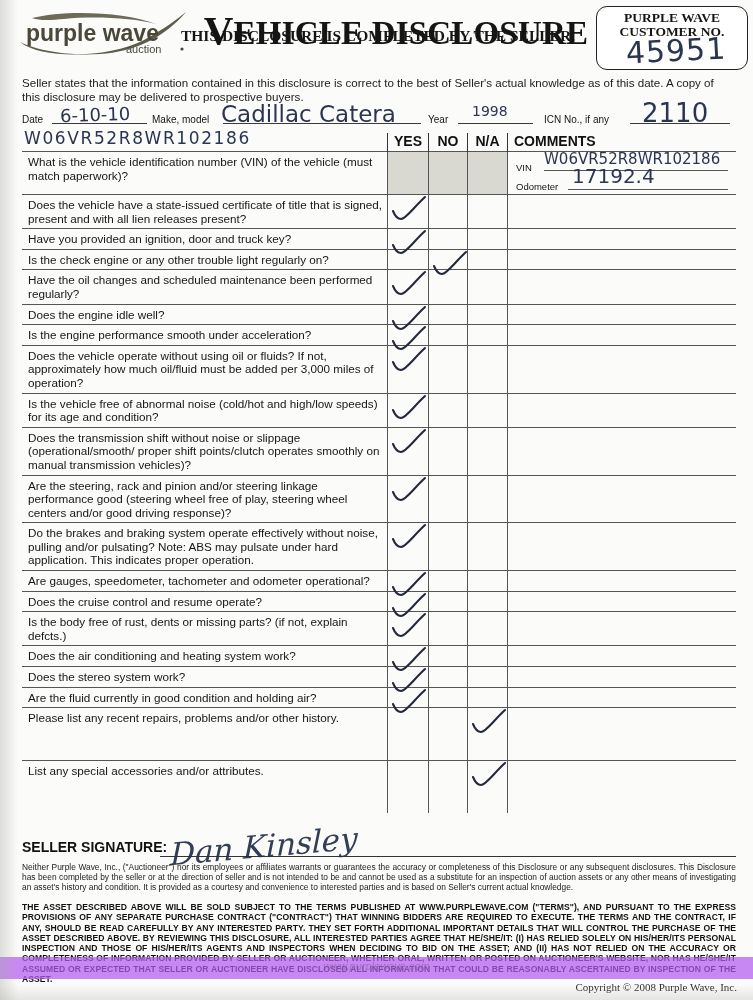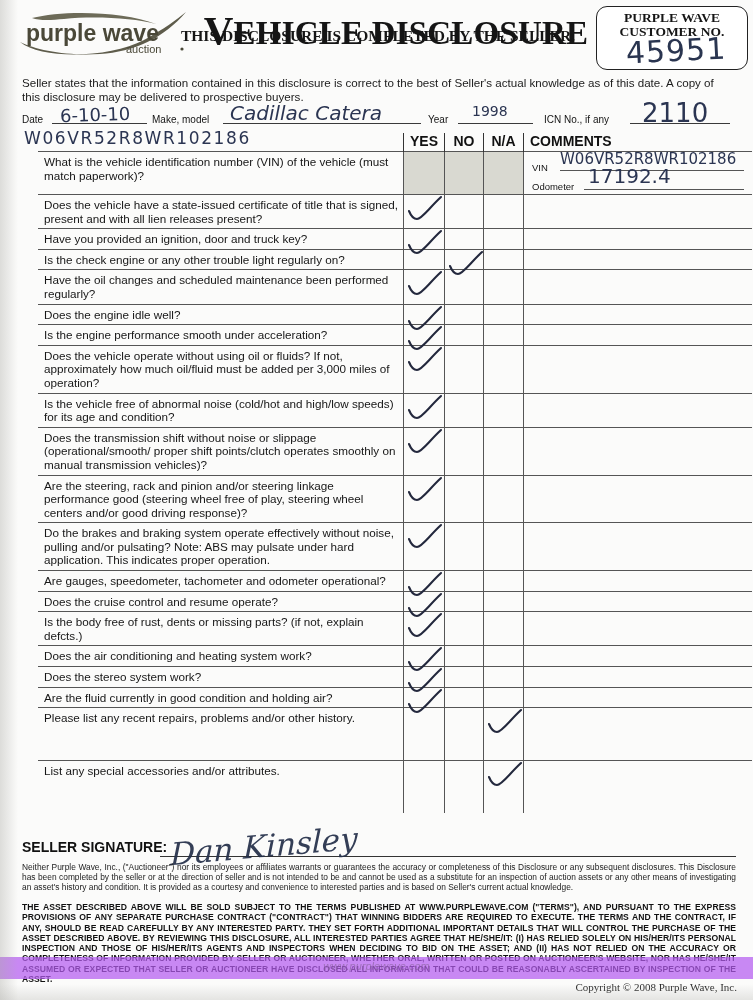--- a/index.html
+++ b/index.html
@@ -56,21 +56,21 @@
     font-family:"DejaVu Sans",sans-serif;color:#2b3552;
     position:absolute;white-space:nowrap;
   }
   .vinline{
     position:absolute;left:24px;top:128px;
     font-family:"DejaVu Sans",sans-serif;font-size:17px;color:#2b3552;
     letter-spacing:1.6px;white-space:nowrap;
   }
 
   
-  .tbl{position:absolute;left:38px;top:133px;width:714px;border-collapse:collapse;}
+  .tbl{position:absolute;left:22px;top:133px;width:714px;border-collapse:collapse;}
   .hdrrow td{
     border:none;font-weight:bold;font-size:14px;padding:0 0 2px 0;
     font-family:"Liberation Sans",sans-serif;color:#111;
   }
   .hdrrow .cyes,.hdrrow .cno,.hdrrow .cna{text-align:center;border-left:1.4px solid #333;}
   .hdrrow .ccom{text-align:left;padding-left:6px;border-left:1.4px solid #333;}
 
   .qrow td{
     border-top:1.1px solid #555;border-left:1.1px solid #555;
     font-size:11.7px;line-height:13.6px;color:#161616;
@@ -171,21 +171,21 @@
 
   <div class="intro">Seller states that the information contained in this disclosure is correct to the best of Seller's actual knowledge as of this date. A copy of this disclosure may be delivered to prospective buyers.</div>
 
   <div class="fieldrow">
     <span class="flabel" style="left:0;top:6px;">Date</span>
     <span class="fline" style="left:30px;top:0;width:95px;"></span>
     <span class="hw" style="left:38px;top:-4px;font-size:18px;transform:rotate(-2deg);">6-10-10</span>
 
     <span class="flabel" style="left:130px;top:6px;">Make, model</span>
     <span class="fline" style="left:201px;top:0;width:198px;"></span>
-    <span class="hw" style="left:208px;top:-7px;font-size:20px;font-style:italic;">Cadillac  Catera</span>
+    <span class="hw" style="left:199px;top:-7px;font-size:23px;">Cadillac  Catera</span>
 
     <span class="flabel" style="left:406px;top:6px;">Year</span>
     <span class="fline" style="left:436px;top:0;width:75px;"></span>
     <span class="hw" style="left:450px;top:-5px;font-size:14px;">1998</span>
 
     <span class="flabel" style="left:522px;top:6px;">ICN No., if any</span>
     <span class="fline" style="left:608px;top:0;width:100px;"></span>
     <span class="hw" style="left:620px;top:-10px;font-size:26px;">2110</span>
   </div>
 

